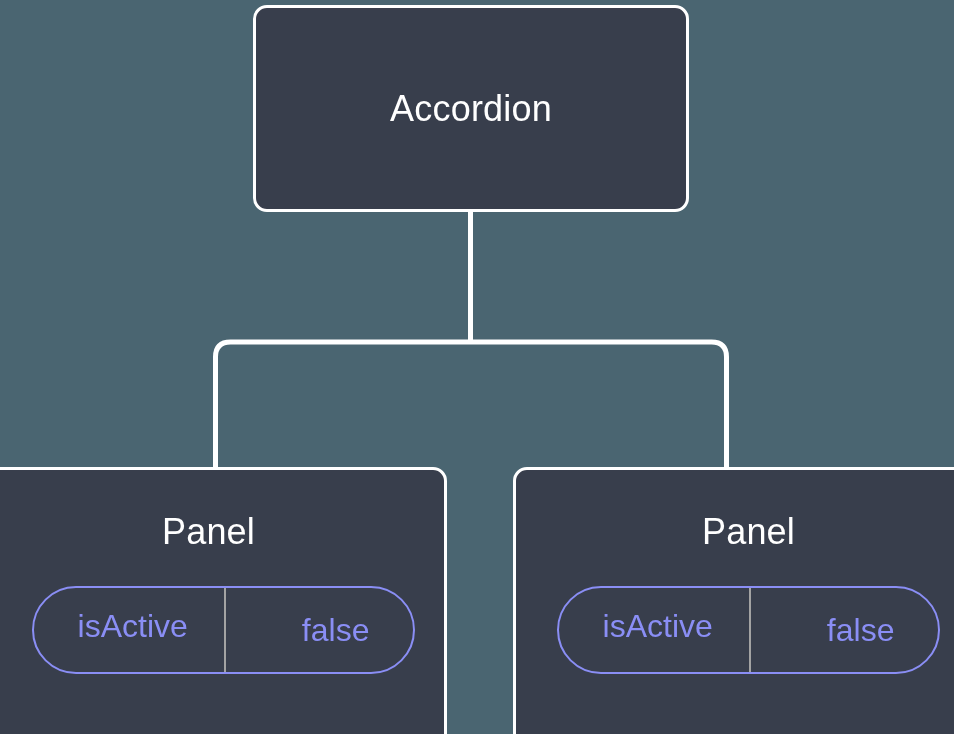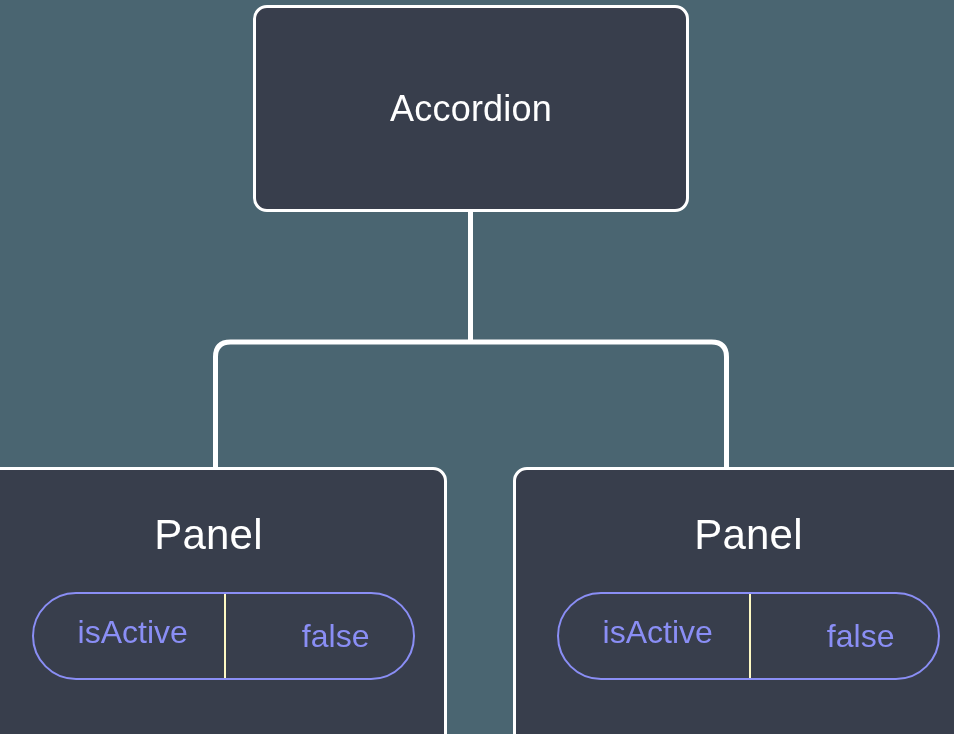--- a/index.html
+++ b/index.html
@@ -68,21 +68,21 @@
     width: 477px;
   }
 
   .node-child-right {
     left: 513px;
     width: 471px;
   }
 
   .node-title {
     color: #ffffff;
-    font-size: 42px;
+    font-size: 36px;
     font-weight: 400;
     letter-spacing: 0.2px;
     line-height: 1;
     white-space: nowrap;
   }
 
   .node-root .node-title {
     font-size: 36px;
   }
 
@@ -104,21 +104,21 @@
     align-items: center;
     justify-content: center;
     color: #8a8ef5;
     font-size: 32px;
     line-height: 1;
     white-space: nowrap;
   }
 
   .prop-key {
     padding: 0 36px 8px 44px;
-    border-right: 2px solid #fef9c3;
+    border-right: 2px solid #a3a3a3;
   }
 
   .prop-value {
     padding: 0 44px 0 36px;
     margin-left: 40px;
   }
 
   
   .node-child-left .prop-pill {
     margin-left: 30px;

